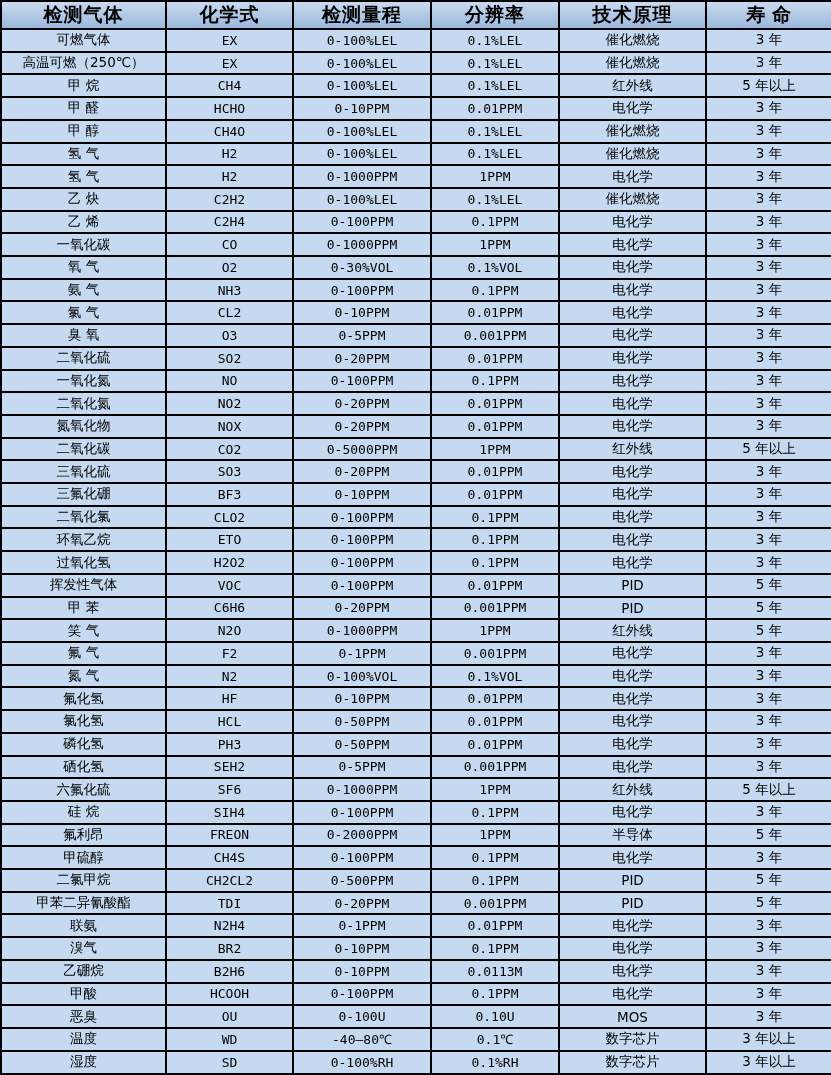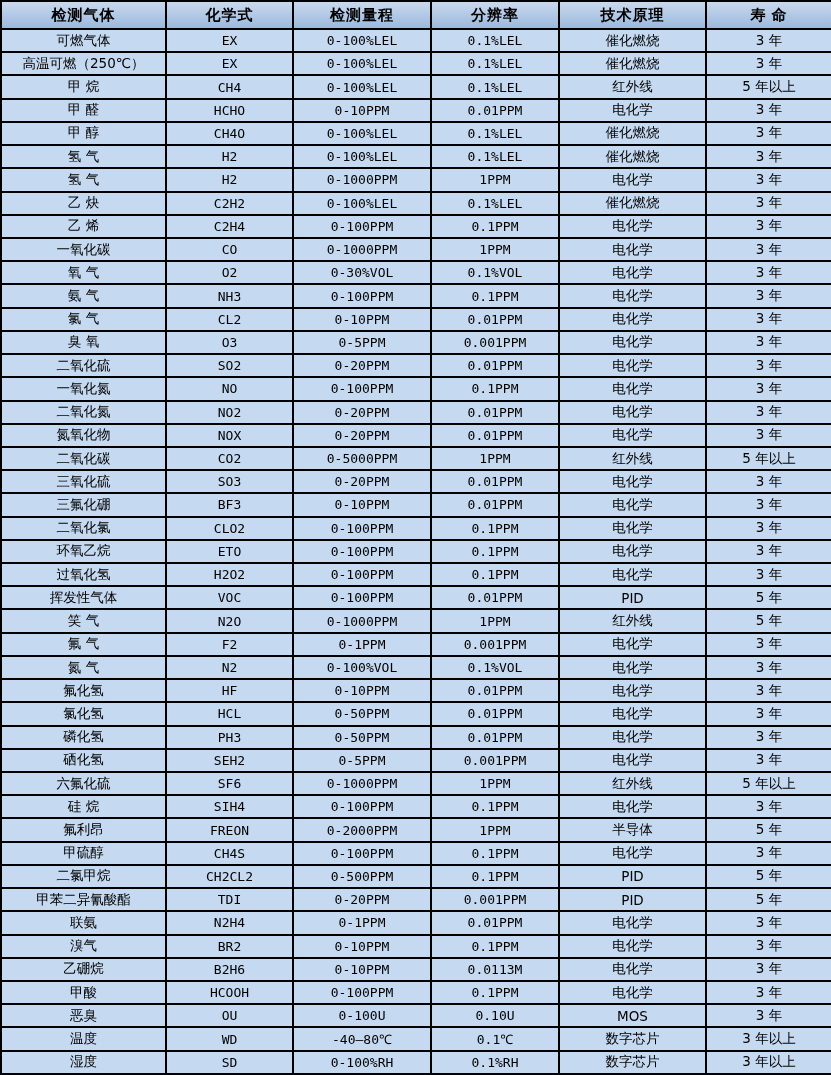--- a/index.html
+++ b/index.html
@@ -24,23 +24,23 @@
     text-align: center;
     vertical-align: middle;
     padding: 0;
     overflow: hidden;
     white-space: nowrap;
     color: #000000;
   }
   table.gas-table th {
     height: 26px;
     font-weight: bold;
-    font-size: 15px;
+    font-size: 19px;
     letter-spacing: 1px;
-    font-family: Liberation Sans, sans-serif;
+    font-family: Liberation Serif, serif;
     background: linear-gradient(180deg, #c9d9ee 0%, #9bb9dd 100%);
   }
   table.gas-table td {
     background: #c5d9f1;
     font-size: 13px;
     font-family: "DejaVu Sans Mono", "Liberation Mono", monospace;
   }
   
   table.gas-table td:nth-child(1),
   table.gas-table td:nth-child(5),
@@ -269,20 +269,28 @@
       </tr>
         <tr>
         <td>挥发性气体</td>
         <td>VOC</td>
         <td>0-100PPM</td>
         <td>0.01PPM</td>
         <td>PID</td>
         <td>5 年</td>
       </tr>
         <tr>
+        <td>甲 苯</td>
+        <td>C6H6</td>
+        <td>0-20PPM</td>
+        <td>0.001PPM</td>
+        <td>PID</td>
+        <td>5 年</td>
+      </tr>
+        <tr>
         <td>笑 气</td>
         <td>N2O</td>
         <td>0-1000PPM</td>
         <td>1PPM</td>
         <td>红外线</td>
         <td>5 年</td>
       </tr>
         <tr>
         <td>氟 气</td>
         <td>F2</td>

